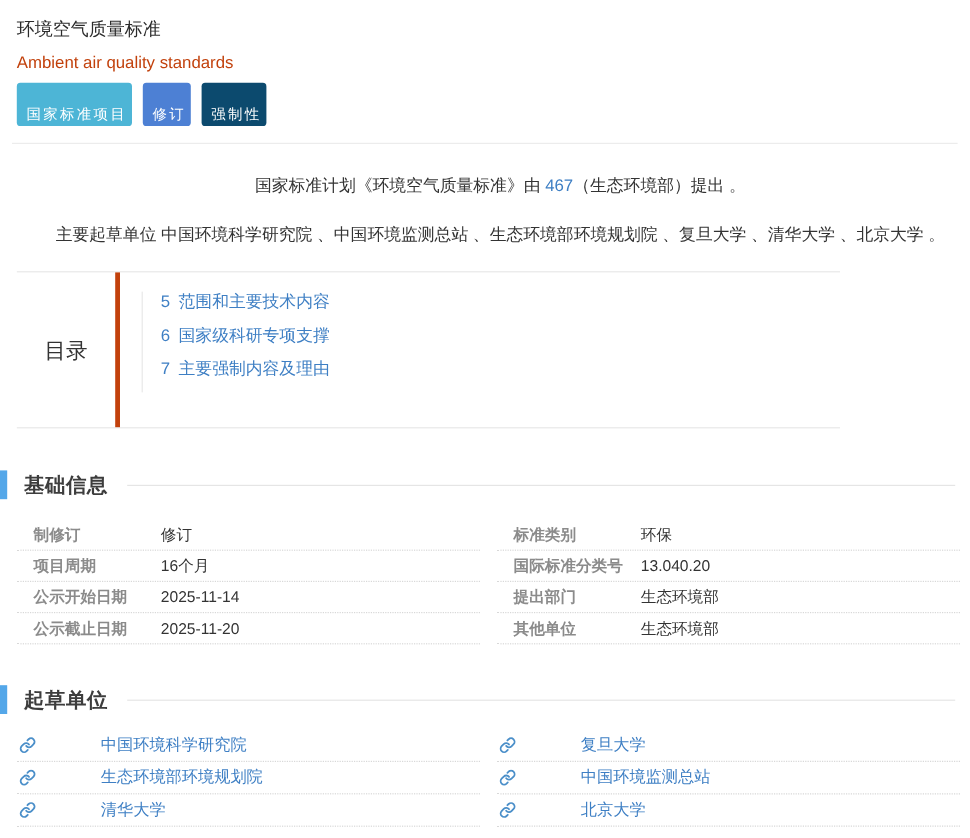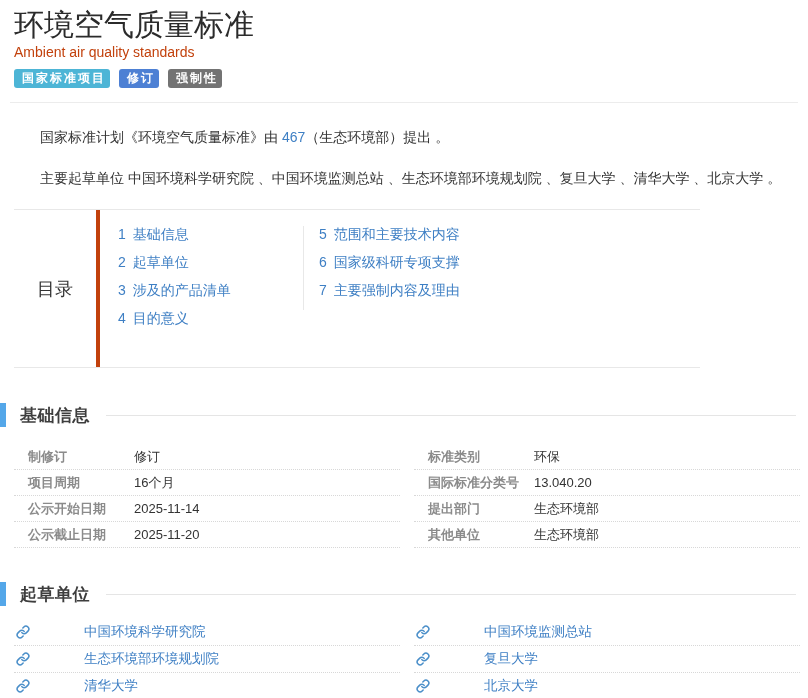--- a/index.html
+++ b/index.html
@@ -5,31 +5,31 @@
   * { box-sizing: border-box; }
   html,body { margin:0; padding:0; }
   body {
     width:808px; height:698px; overflow:hidden; background:#fff;
     font-family:"Liberation Sans","DejaVu Sans",sans-serif; color:#333;
   }
   a { color:#3e7fc4; text-decoration:none; cursor:pointer; }
 
   
   .header { padding:8px 14px 0; }
-  .page-title { font-size:30px; font-weight:500; color:#2b2b2b; margin:4px 0 6px; line-height:26px; }
+  .page-title { font-size:15px; font-weight:500; color:#2b2b2b; margin:4px 0 6px; line-height:26px; }
   .subtitle { font-size:14px; color:#c2410c; margin:0 0 9px; line-height:16px; }
   .tags { display:flex; }
-  .tag { color:#fff; font-size:12px; letter-spacing:2px; padding:4px 4px 4px 8px; border-radius:3px; line-height:11px; margin-right:9px;font-weight:bold; }
+  .tag { color:#fff; font-size:12px; letter-spacing:2px; padding:21px 4px 4px 8px; border-radius:3px; line-height:11px; margin-right:9px; }
   .tag-cyan  { background:#4db5d6; }
   .tag-blue  { background:#4d80d4; }
-  .tag-green { background:#737373;text-align:right; }
+  .tag-green { background:#0c4a6e;text-align:right; }
   .top-rule { border:none; border-top:1px solid #ececec; margin:14px 10px 0; }
 
   
-  .intro { margin:24px 14px 0 40px; font-size:14px; }
+  .intro { margin:24px 14px 0 40px; font-size:14px;text-align:center; }
   .intro p { margin:0 0 21px; line-height:20px; }
 
   
   .toc { display:flex; width:686px; margin:17px 0 0 14px;
          border-top:1px solid #e8e8e8; border-bottom:1px solid #e8e8e8; }
   .toc-label { width:86px; flex-shrink:0; display:flex; align-items:center; justify-content:center;
                font-size:18px; color:#333; border-right:4px solid #c2410c; }
   .toc-body { display:flex; padding:16px 0 29px 18px; }
   .toc-col1 { width:185px; }
   .toc-col2 { border-left:1px solid #e8e8e8; padding-left:15px; align-self:flex-start; }
@@ -76,26 +76,20 @@
 <hr class="top-rule">
 
 <div class="intro">
   <p><span>国家标准计划《环境空气质量标准》由 </span><a>467</a><span>（生态环境部）提出 。</span></p>
   <p><span>主要起草单位 </span><span>中国环境科学研究院 、中国环境监测总站 、生态环境部环境规划院 、复旦大学 、清华大学 、北京大学</span><span> 。</span></p>
 </div>
 
 <div class="toc">
   <div class="toc-label">目录</div>
   <div class="toc-body">
-    <div class="toc-col1">
-      <a class="toc-item"><span class="toc-num">1</span><span>基础信息</span></a>
-      <a class="toc-item"><span class="toc-num">2</span><span>起草单位</span></a>
-      <a class="toc-item"><span class="toc-num">3</span><span>涉及的产品清单</span></a>
-      <a class="toc-item"><span class="toc-num">4</span><span>目的意义</span></a>
-    </div>
     <div class="toc-col2">
       <a class="toc-item"><span class="toc-num">5</span><span>范围和主要技术内容</span></a>
       <a class="toc-item"><span class="toc-num">6</span><span>国家级科研专项支撑</span></a>
       <a class="toc-item"><span class="toc-num">7</span><span>主要强制内容及理由</span></a>
     </div>
   </div>
 </div>
 
 <div class="section-head">
   <div class="section-bar"></div>
@@ -171,28 +165,28 @@
         </svg>
       <a class="unit-link">清华大学</a>
     </div>
   </div>
   <div class="unit-col">
     <div class="unit-row">
       <svg class="link-icon" viewBox="0 0 24 24" fill="none" stroke="#4b8fc9" stroke-width="2.6" stroke-linecap="round" stroke-linejoin="round">
           <path d="M10 13a5 5 0 0 0 7.54.54l3-3a5 5 0 0 0-7.07-7.07l-1.72 1.71"></path>
           <path d="M14 11a5 5 0 0 0-7.54-.54l-3 3a5 5 0 0 0 7.07 7.07l1.71-1.71"></path>
         </svg>
-      <a class="unit-link">中国环境监测总站</a>
+      <a class="unit-link">复旦大学</a>
     </div>
     <div class="unit-row">
       <svg class="link-icon" viewBox="0 0 24 24" fill="none" stroke="#4b8fc9" stroke-width="2.6" stroke-linecap="round" stroke-linejoin="round">
           <path d="M10 13a5 5 0 0 0 7.54.54l3-3a5 5 0 0 0-7.07-7.07l-1.72 1.71"></path>
           <path d="M14 11a5 5 0 0 0-7.54-.54l-3 3a5 5 0 0 0 7.07 7.07l1.71-1.71"></path>
         </svg>
-      <a class="unit-link">复旦大学</a>
+      <a class="unit-link">中国环境监测总站</a>
     </div>
     <div class="unit-row">
       <svg class="link-icon" viewBox="0 0 24 24" fill="none" stroke="#4b8fc9" stroke-width="2.6" stroke-linecap="round" stroke-linejoin="round">
           <path d="M10 13a5 5 0 0 0 7.54.54l3-3a5 5 0 0 0-7.07-7.07l-1.72 1.71"></path>
           <path d="M14 11a5 5 0 0 0-7.54-.54l-3 3a5 5 0 0 0 7.07 7.07l1.71-1.71"></path>
         </svg>
       <a class="unit-link">北京大学</a>
     </div>
   </div>
 </div>

